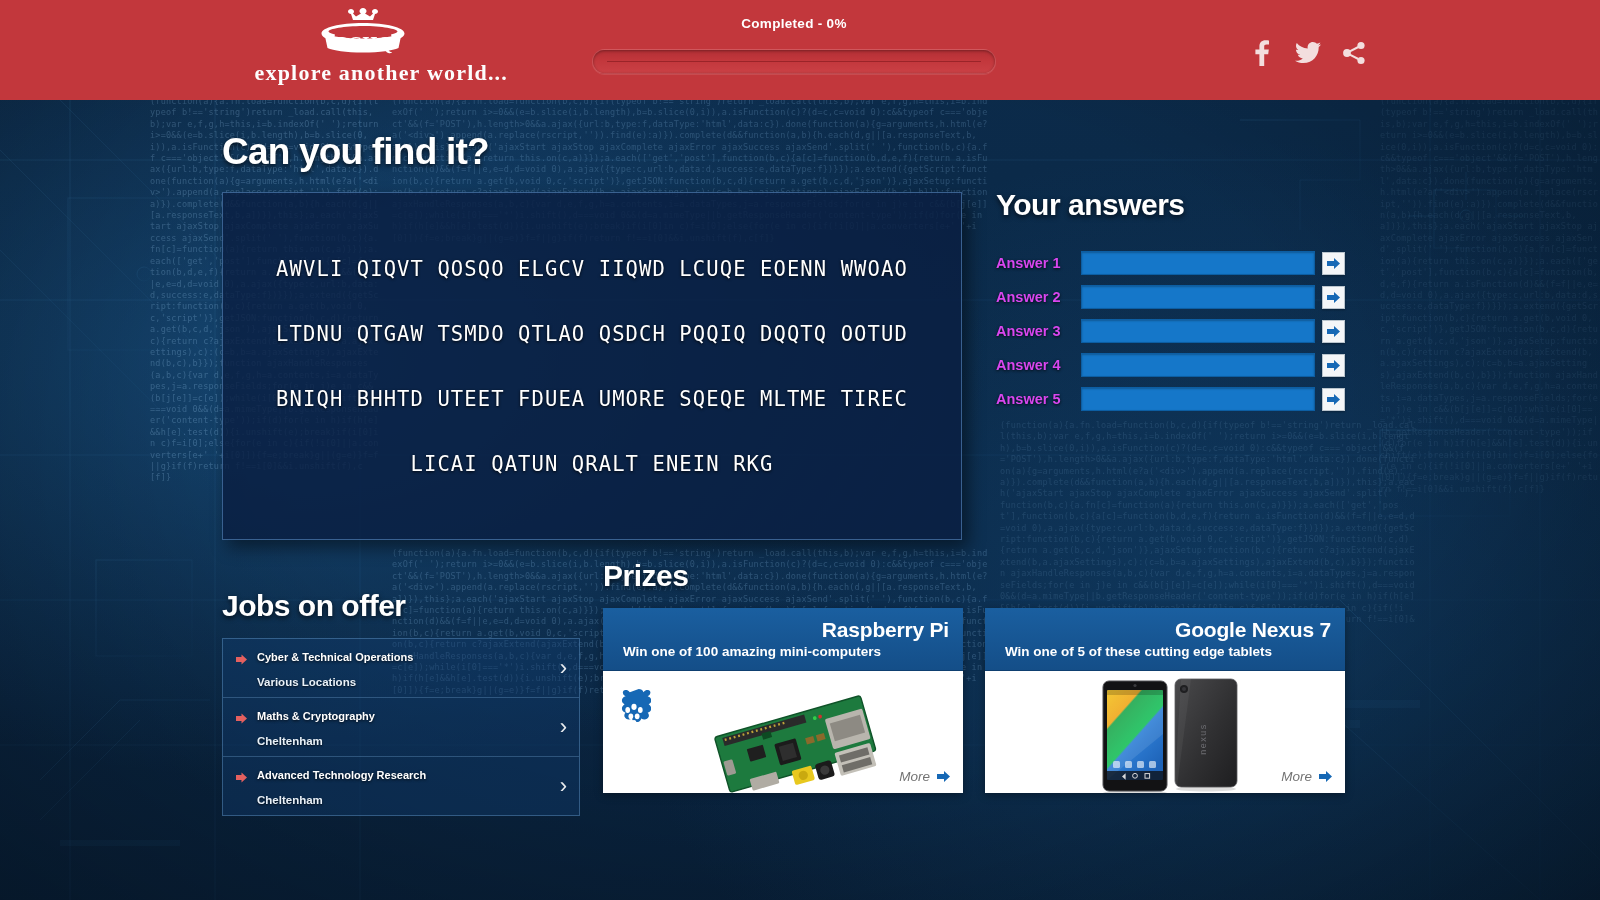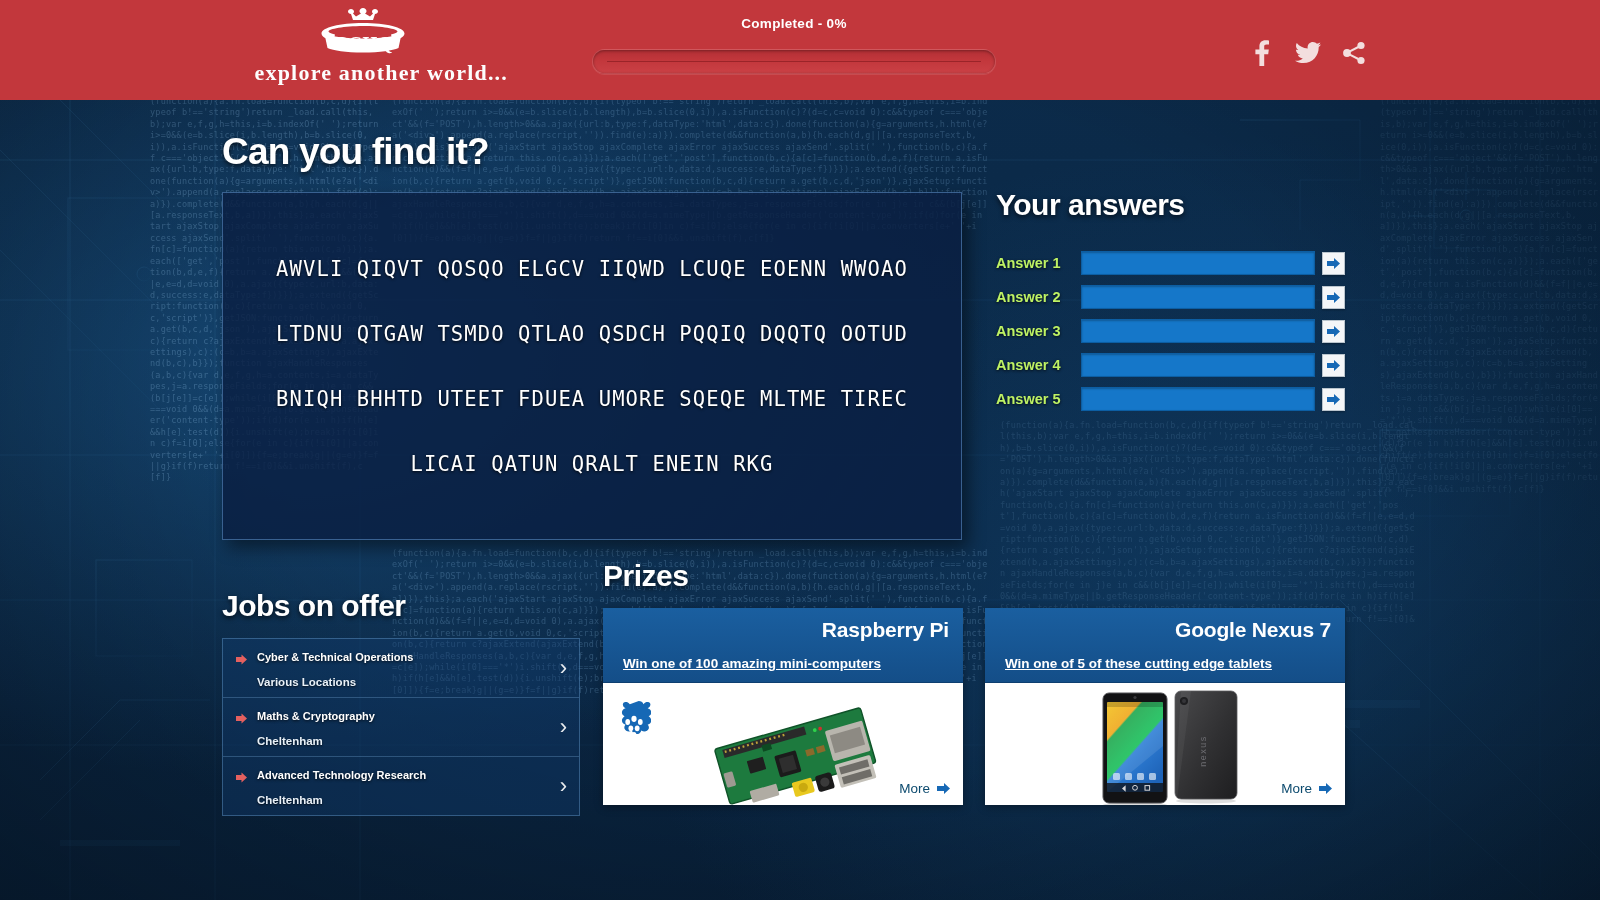--- a/index.html
+++ b/index.html
@@ -184,21 +184,21 @@
   .answer-row {
     display: flex;
     align-items: center;
     margin-bottom: 10px;
     height: 24px;
   }
   .answer-label {
     width: 85px;
     font-size: 14.5px;
     font-weight: bold;
-    color: #bef264;
+    color: #d946ef;
     text-shadow: 0 1px 3px rgba(0,0,0,0.8);
     flex-shrink: 0;
   }
   .answer-input {
     width: 234px;
     height: 24px;
     background: #1577c9;
     border: 1px solid #0c5ea3;
     box-shadow: inset 0 1px 2px rgba(0,0,0,0.25);
     font-family: "Liberation Sans", sans-serif;
@@ -285,41 +285,41 @@
     font-size: 21px;
     font-weight: bold;
     color: #ffffff;
     letter-spacing: -0.2px;
     text-align: right;
   }
   .prize-sub {
     font-size: 13.5px;
     font-weight: bold;
     color: #ffffff;
-    margin-top: 14px;
-    text-decoration: underline;
+    margin-top: 2px;
   }
   .prize-body {
     position: relative;
     height: 122px;
     background: #ffffff;
     overflow: hidden;
   }
   .prize-more {
     position: absolute;
     right: 13px;
     bottom: 9px;
     display: flex;
     align-items: center;
     gap: 7px;
     cursor: pointer;
   }
   .prize-more-label {
     font-size: 13.5px;
-    color: #0c4a6e;
+    color: #737373;
+    font-style: italic;
   }
 
   
   #rpi-logo { position: absolute; left: 14px; top: 18px; width: 34px; height: 42px; }
   #rpi-board { position: absolute; left: 100px; top: 16px; width: 185px; height: 112px; }
   
   #nexus-devices { position: absolute; left: 110px; top: 6px; width: 150px; height: 118px; }
 </style>
 </head>
 <body>

